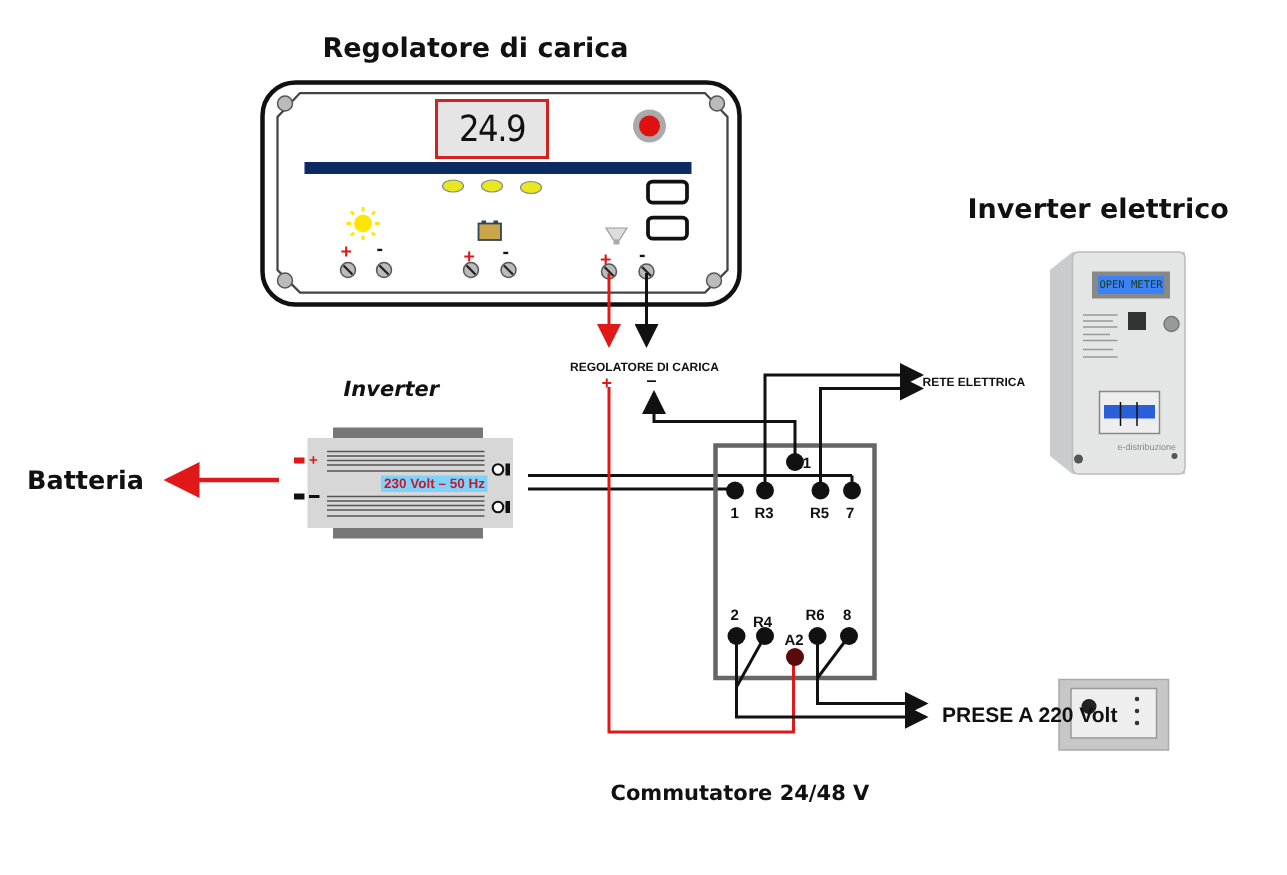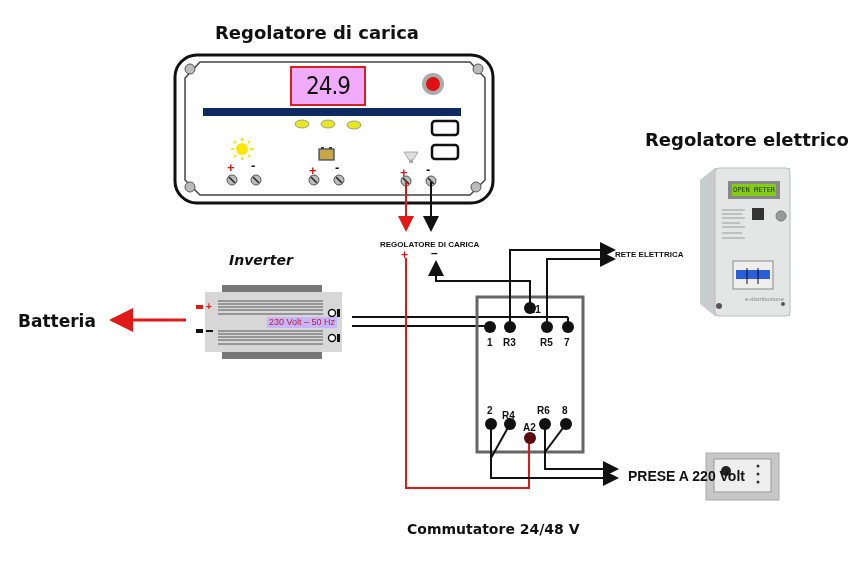--- a/index.html
+++ b/index.html
@@ -1,30 +1,30 @@
 <!DOCTYPE html>
 <html><head>
 <meta charset="utf-8">
 <style>
   html, body { margin:0; padding:0; background:#ffffff; }
   body { width:858px; height:583px; position:relative; overflow:hidden; font-family:"DejaVu Sans", sans-serif; }
   .title { position:absolute; font-family:"DejaVu Sans", sans-serif; font-weight:bold; color:#111; white-space:nowrap; }
   .small { position:absolute; font-family:"Liberation Sans", sans-serif; font-weight:bold; color:#111; white-space:nowrap; font-size:9px; }
   .lbl { position:absolute; font-family:"Liberation Sans", sans-serif; font-weight:bold; color:#111; font-size:10px; white-space:nowrap; }
   svg { position:absolute; left:0; top:0; }
-  .lcd { position:absolute; left:290px; top:66px; width:76px; height:40px; background:#f0abfc; border:2px solid #d62020; box-sizing:border-box; display:flex; align-items:center; justify-content:center; font-family:"DejaVu Sans Condensed","DejaVu Sans", sans-serif; font-size:24px; color:#111; letter-spacing:-1px; }
-  .inv-label { position:absolute; left:267px; top:317px; background:#c4b5fd; color:#c8182a; font-family:"Liberation Sans", sans-serif; font-size:9px; padding:0 2px; line-height:11px; white-space:nowrap; }
-  .meter-lcd { position:absolute; left:732px; top:184px; width:44px; height:12px; background:#84cc16; font-family:"DejaVu Sans Mono", monospace; font-size:7px; color:#1d3a12; display:flex; align-items:center; justify-content:center; }
+  .lcd { position:absolute; left:290px; top:66px; width:76px; height:40px; background:#e5e5e5; border:2px solid #d62020; box-sizing:border-box; display:flex; align-items:center; justify-content:center; font-family:"DejaVu Sans Condensed","DejaVu Sans", sans-serif; font-size:24px; color:#111; letter-spacing:-1px; }
+  .inv-label { position:absolute; left:254px; top:317px; background:#7dd3fc; color:#c8182a; font-family:"Liberation Sans", sans-serif; font-size:9px; padding:0 2px; line-height:11px; white-space:nowrap;font-weight:bold; }
+  .meter-lcd { position:absolute; left:732px; top:184px; width:44px; height:12px; background:#3b82f6; font-family:"DejaVu Sans Mono", monospace; font-size:7px; color:#1d3a12; display:flex; align-items:center; justify-content:center; }
 </style>
 </head>
 <body>
 
 <div class="title" style="left:215px; top:22px; font-size:18px;">Regolatore di carica</div>
 <div class="title" style="left:229px; top:252px; font-size:14px;font-style:italic;">Inverter</div>
-<div class="title" style="left:645px; top:129px; font-size:18px;">Regolatore elettrico</div>
+<div class="title" style="left:645px; top:129px; font-size:18px;">Inverter elettrico</div>
 <div class="title" style="left:18px; top:311px; font-size:17px;">Batteria</div>
 <div class="title" style="left:407px; top:521px; font-size:14px;">Commutatore 24/48 V</div>
 
 <svg width="858" height="583">
   <defs>
     <marker id="ahB" markerWidth="8" markerHeight="8" refX="7" refY="4" orient="auto">
         <path d="M0,0 L8,4 L0,8 z" fill="#111"></path>
       </marker>
     <marker id="ahR" markerWidth="8" markerHeight="8" refX="7" refY="4" orient="auto">
         <path d="M0,0 L8,4 L0,8 z" fill="#e01818"></path>

